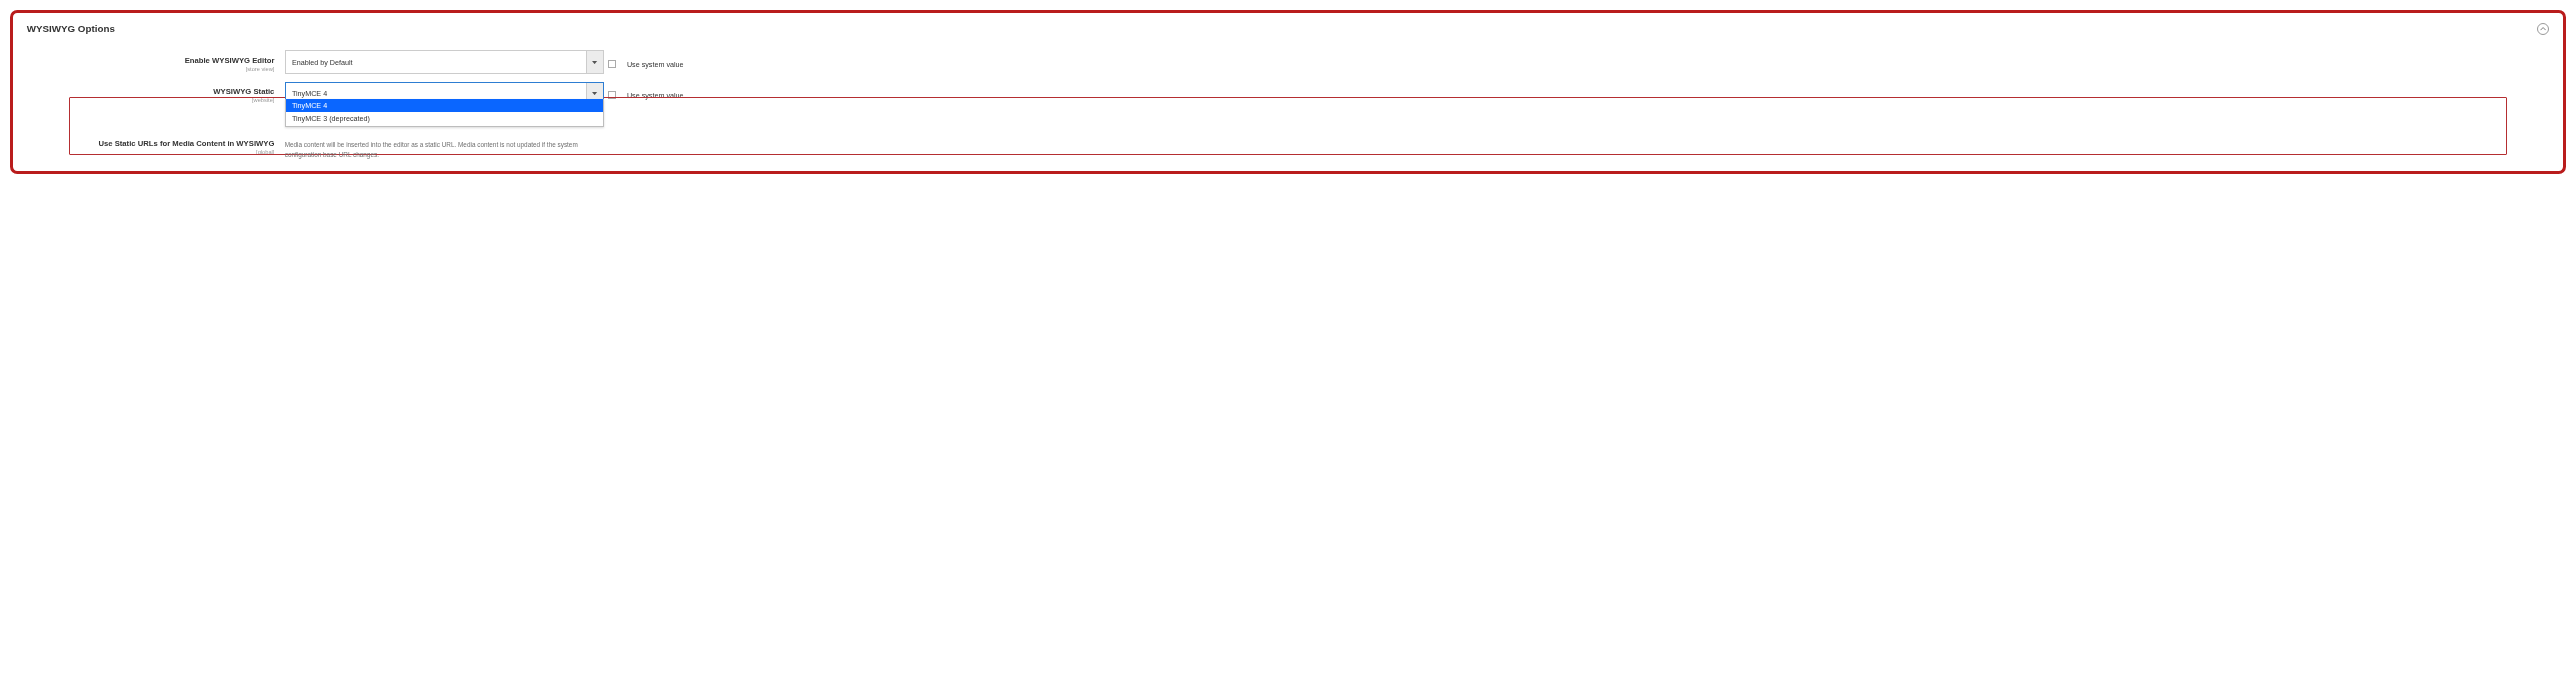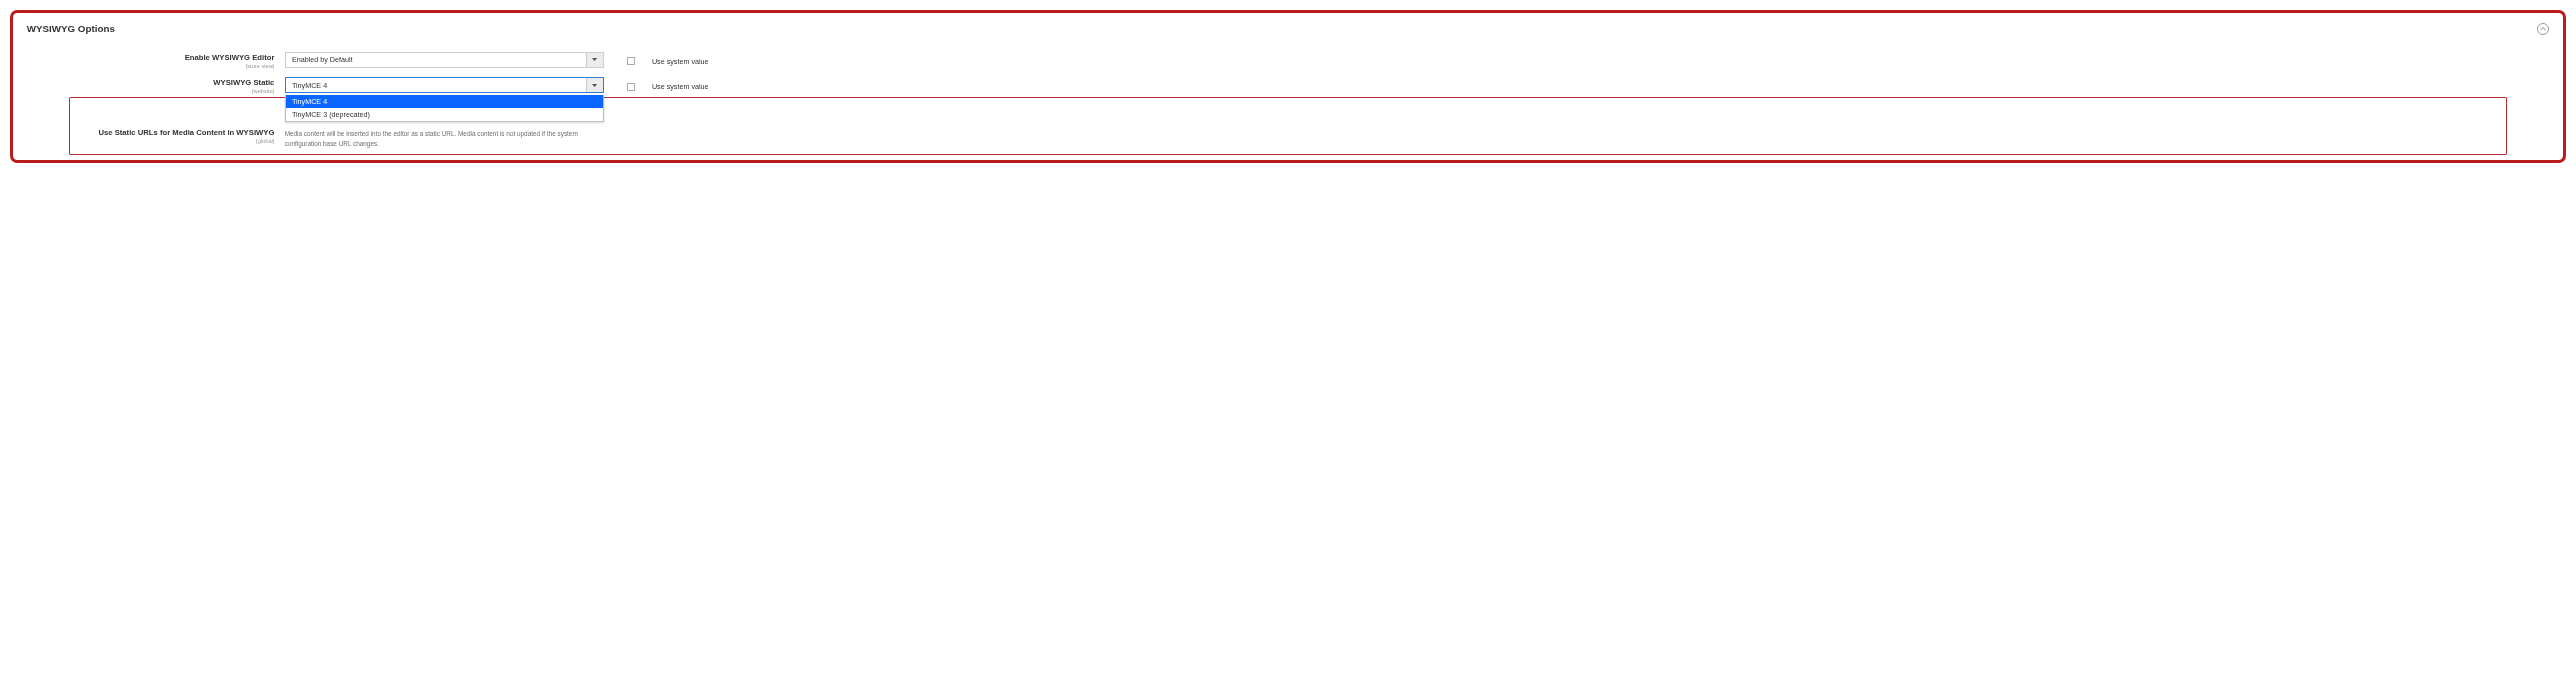--- a/index.html
+++ b/index.html
@@ -71,30 +71,30 @@
     color: #999;
     display: block;
     margin-top: 1px;
   }
   .field-control-col {
     width: 319px;
     flex: 0 0 319px;
     position: relative;
   }
   .field-extra-col {
-    padding-left: 23px;
+    padding-left: 4px;
     padding-top: 3.1px;
     display: flex;
     align-items: center;
-    gap: 17px;
+    gap: 11px;
   }
 
   .select {
     width: 100%;
-    height: 16px;
+    height: 24px;
     border: 0.5px solid #ccc;
     background: #fff;
     display: flex;
     align-items: stretch;
     font-size: 7.2px;
     cursor: pointer;
   }
   .select.open { border-color: #2d7dd2; }
   .select.disabled {
     background: #f0f0f0;

